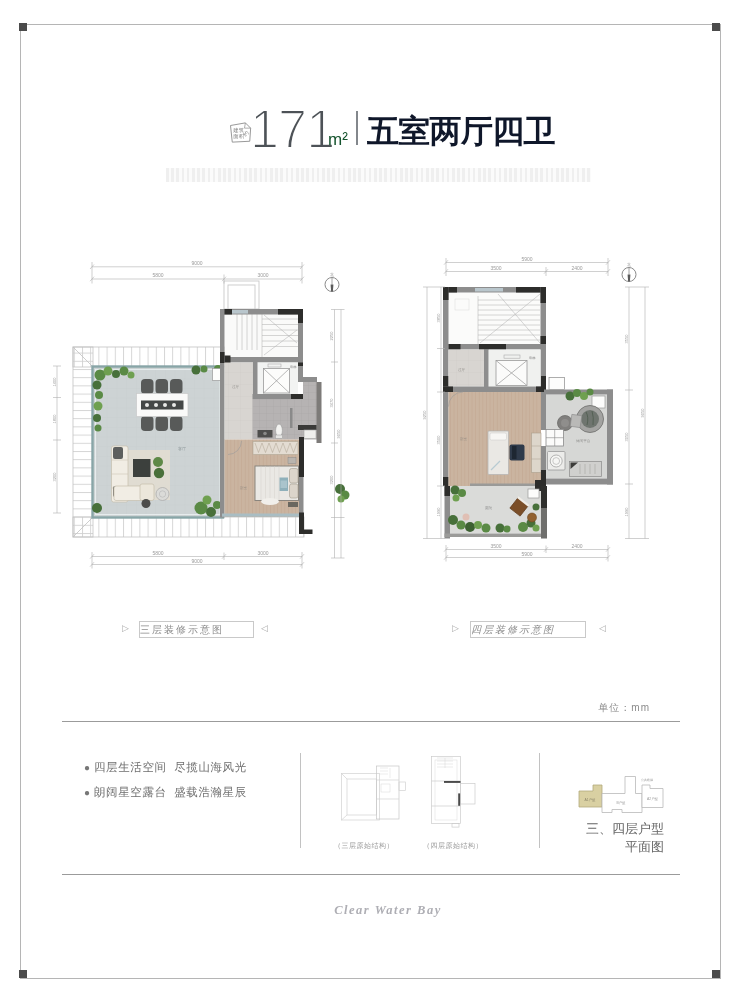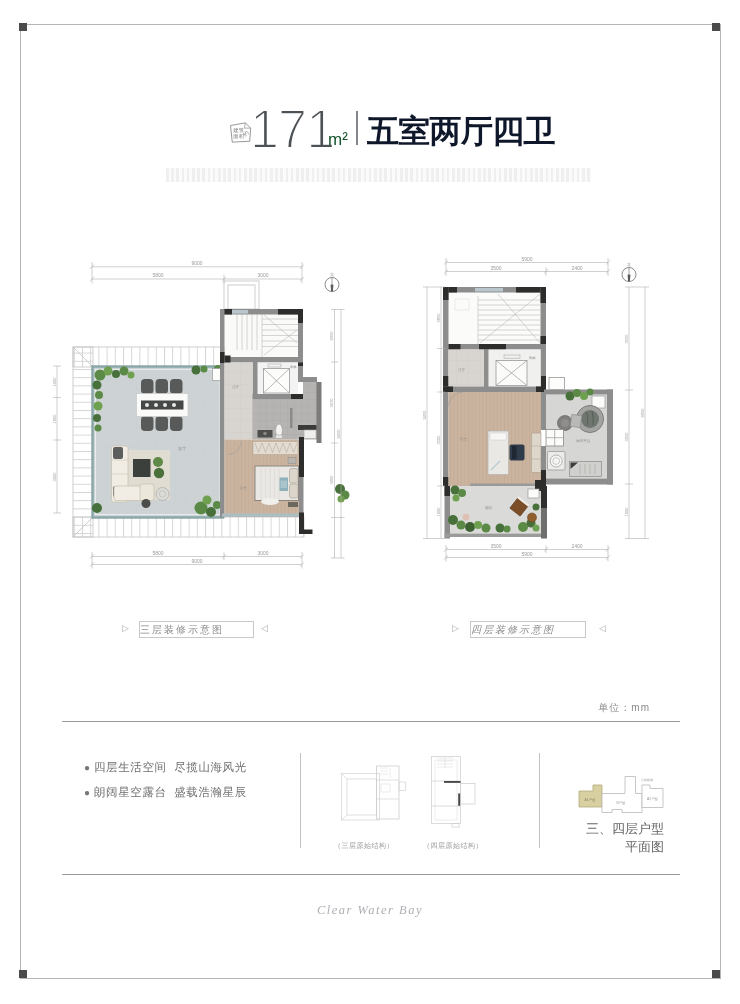--- a/index.html
+++ b/index.html
@@ -12,21 +12,21 @@
 #vbar{left:356px;top:111px;width:2px;height:34px;background:#83878c;}
 #title{left:367px;top:110px;font-size:32px;font-weight:bold;color:#0f172a;letter-spacing:-0.7px;}
 #ticks{left:166px;top:168px;width:425px;height:14px;background:repeating-linear-gradient(90deg,#efefef 0 2.6px,#fbfbfb 2.6px 5.2px);}
 .lblbox{height:15px;border:1px solid #c9c9c9;font-size:10px;color:#8d8d8d;letter-spacing:2px;text-align:left;line-height:15px;}
 .tri{font-size:9px;color:#aaa;line-height:9px;}
 #unit{left:570px;top:701px;width:80px;font-size:10px;color:#8b8b8b;text-align:right;letter-spacing:1px;}
 .hr{height:1px;background:#9b9b9b;left:62px;width:618px;}
 .vr{width:1px;background:#c2c2c2;top:753px;height:95px;}
 #bullets{left:84px;top:755px;font-size:11.5px;color:#6f6f6f;letter-spacing:0.6px;line-height:24px;}
 #bullets .b{display:inline-block;width:10px;color:#777;font-size:10px;letter-spacing:0;}
-#script{left:280px;top:903px;width:180px;text-align:center;font-size:12.5px;color:#aeaeb4;font-family:"Liberation Serif",serif;font-style:italic;letter-spacing:1.5px;}
+#script{left:298px;top:903px;width:180px;text-align:center;font-size:12.5px;color:#aeaeb4;font-family:"Liberation Serif",serif;font-style:italic;letter-spacing:1.5px;font-weight:bold;}
 .mini-lbl{font-size:7px;color:#9a9a9a;letter-spacing:0.5px;}
 #key-lbl{left:580px;top:820px;width:84px;text-align:right;font-size:13px;color:#666666;letter-spacing:0px;}
 </style>
 </head>
 <body>
 <div class="abs" id="frame"></div>
 <div class="abs csq" style="left:19px;top:23px;"></div>
 <div class="abs csq" style="left:712px;top:23px;"></div>
 <div class="abs csq" style="left:19px;top:970px;"></div>
 <div class="abs csq" style="left:712px;top:970px;"></div>

